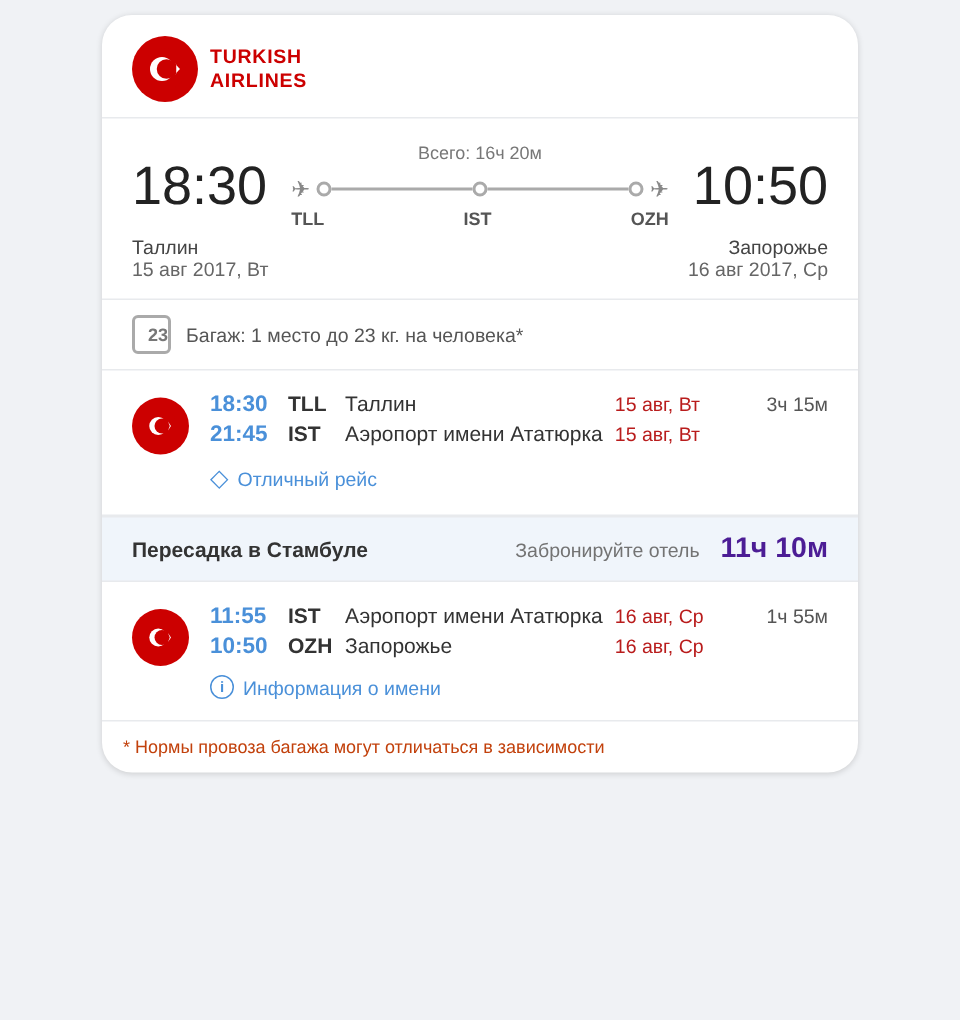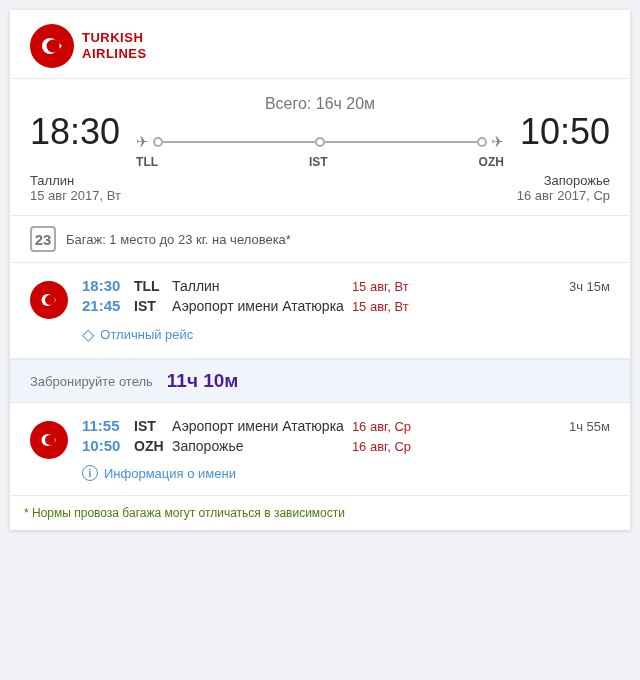--- a/index.html
+++ b/index.html
@@ -7,22 +7,22 @@
       font-family: Arial, sans-serif;
       background: #f0f2f5;
       display: flex;
       justify-content: center;
       align-items: flex-start;
       min-height: 680px;
       padding: 10px;
     }
     .card {
       background: #fff;
-      border-radius: 0;
-      width: 620px;
+      border-radius: 20px;
+      width: 504px;
       box-shadow: 0 1px 4px rgba(0,0,0,0.15);
       overflow: hidden;
     }
     
     .header {
       display: flex;
       justify-content: space-between;
       align-items: center;
       padding: 14px 20px 10px 20px;
       border-bottom: 1px solid #e8eaed;
@@ -85,23 +85,23 @@
       color: #222;
     }
     .route-middle {
       flex: 1;
       display: flex;
       flex-direction: column;
       align-items: center;
       padding: 0 16px;
     }
     .total-label {
-      font-size: 16px;
+      font-size: 12px;
       color: #777;
-      margin-bottom: 20px;
+      margin-bottom: 8px;
     }
     .route-dot {
       width: 10px;
       height: 10px;
       border-radius: 50%;
       border: 2px solid #aaa;
       background: #fff;
       flex-shrink: 0;
     }
     .route-line-seg {
@@ -147,22 +147,22 @@
       color: #555;
       font-size: 13px;
     }
     .baggage-icon {
       width: 26px;
       height: 26px;
       border: 2px solid #aaa;
       border-radius: 4px;
       display: flex;
       align-items: center;
-      justify-content: center;
-      font-size: 15px;
+      justify-content: flex-end;
+      font-size: 12px;
       color: #777;
       font-weight: bold;
       flex-shrink: 0;
     }
 
     
     .segment {
       padding: 14px 20px;
       border-bottom: 1px solid #e8eaed;
     }
@@ -285,21 +285,21 @@
       font-size: 10px;
       font-weight: bold;
       color: #4a90d9;
       flex-shrink: 0;
     }
 
     
     .footer-note {
       padding: 10px 14px;
       font-size: 12px;
-      color: #4d7c0f;
+      color: #c2410c;
     }
 
     .segment-flight-info {
       display: flex;
       justify-content: space-between;
       width: 100%;
     }
   </style>
 </head>
 <body>
@@ -407,20 +407,21 @@
         </div>
         <div class="excellent-badge">
           <span class="diamond-icon">◇</span>
           <span>Отличный рейс</span>
         </div>
       </div>
     </div>
   </div>
 
   <div class="layover-bar">
+    <span class="layover-text">Пересадка в Стамбуле</span>
     <div class="layover-right">
       <span class="book-hotel">Забронируйте отель</span>
       <span class="layover-duration">11ч 10м</span>
     </div>
   </div>
 
   <div class="segment">
     <div class="segment-row">
       <div class="airline-logo">
         <svg viewBox="0 0 24 24">

